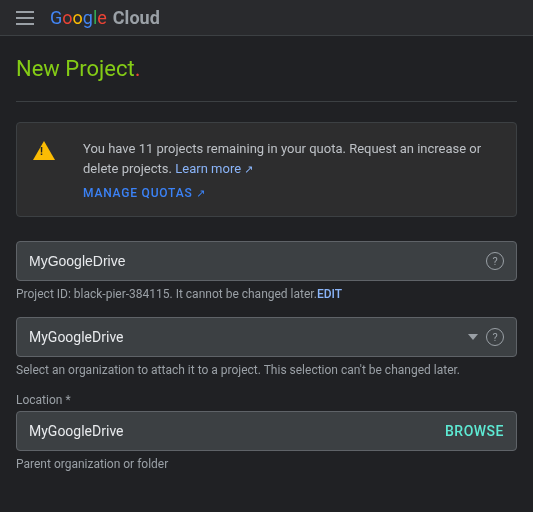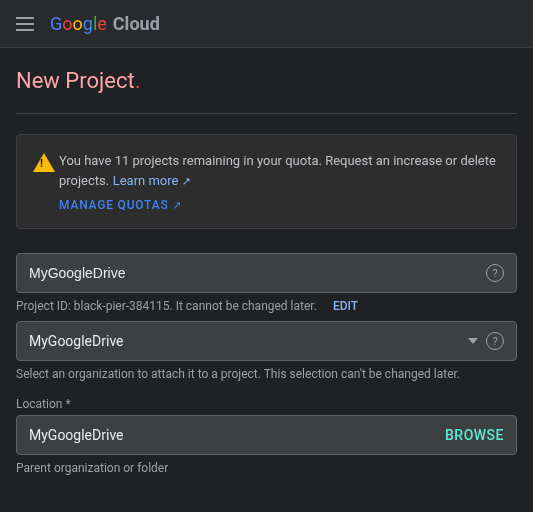--- a/index.html
+++ b/index.html
@@ -11,21 +11,21 @@
       width: 533px;
       min-height: 512px;
     }
 
     
     .header {
       background: #292a2d;
       display: flex;
       align-items: center;
       padding: 0 16px;
-      height: 48px;
+      height: 36px;
       border-bottom: 1px solid #3c4043;
     }
     .hamburger {
       display: flex;
       flex-direction: column;
       gap: 4px;
       cursor: pointer;
       margin-right: 16px;
     }
     .hamburger span {
@@ -59,33 +59,33 @@
       padding: 20px 16px 16px 16px;
     }
 
     .page-title {
       font-size: 22px;
       font-weight: 400;
       color: #e8eaed;
       margin-bottom: 20px;
     }
     .page-title span {
-      color: #fca5a5;
+      color: #84cc16;
     }
 
     
     .warning-box {
       background: #2d2d2e;
       border: 1px solid #3c4043;
       border-radius: 4px;
       padding: 16px;
       margin-bottom: 24px;
       display: flex;
       align-items: flex-start;
-      gap: 4px;
+      gap: 28px;
     }
     .warning-icon {
       flex-shrink: 0;
       margin-top: 2px;
     }
     .warning-triangle {
       width: 0;
       height: 0;
       border-left: 11px solid transparent;
       border-right: 11px solid transparent;
@@ -165,24 +165,24 @@
       align-items: center;
       justify-content: center;
       color: #9aa0a6;
       font-size: 11px;
       cursor: pointer;
       flex-shrink: 0;
     }
     .project-id-row {
       font-size: 12px;
       color: #9aa0a6;
-      margin: 6px 0 8px 0;
-      display: flex;
-      align-items: center;
-      gap: 16px;
+      margin: 6px 0 16px 0;
+      display: flex;
+      align-items: center;
+      gap: 0;
     }
     .edit-link {
       color: #8ab4f8;
       text-decoration: none;
       font-size: 12px;
       font-weight: 500;
     }
 
     
     .select-row {

